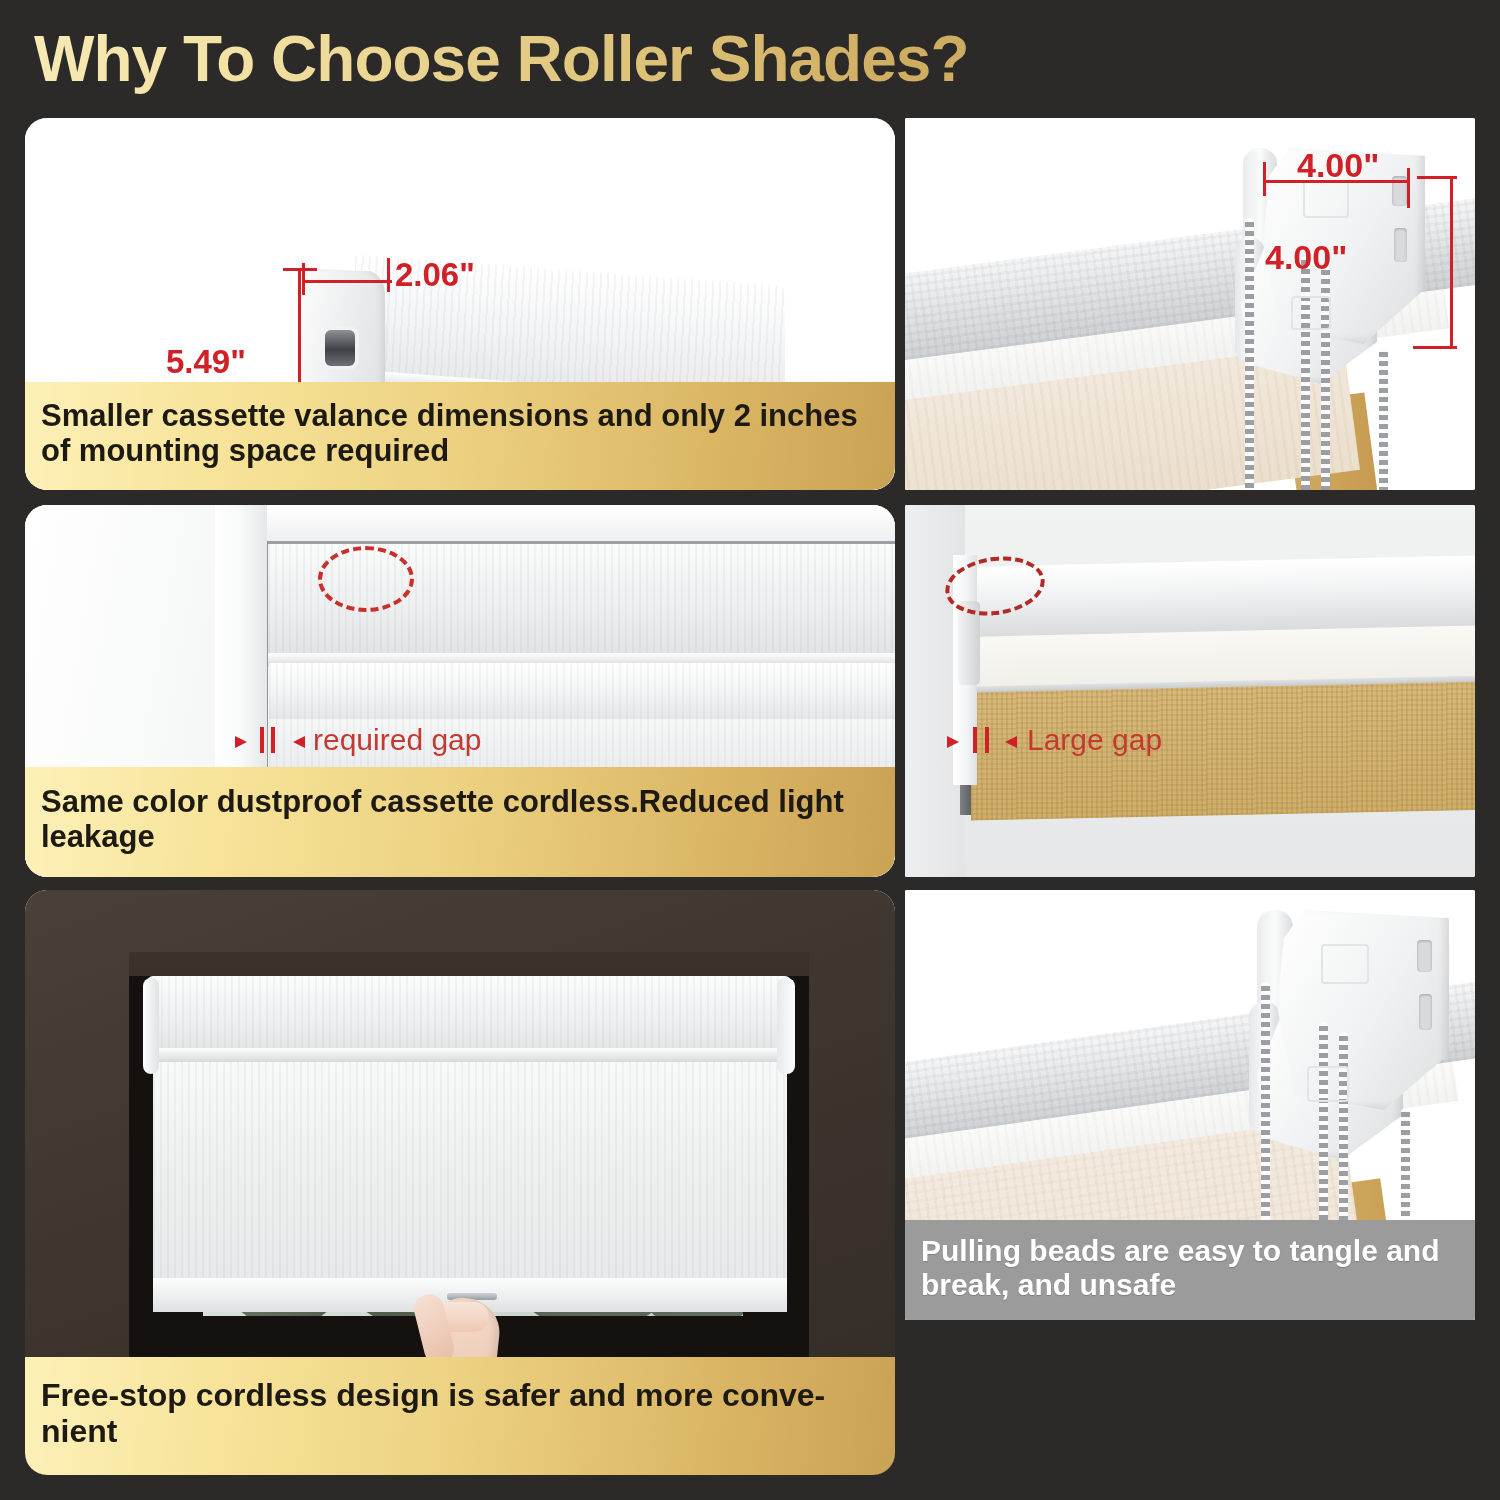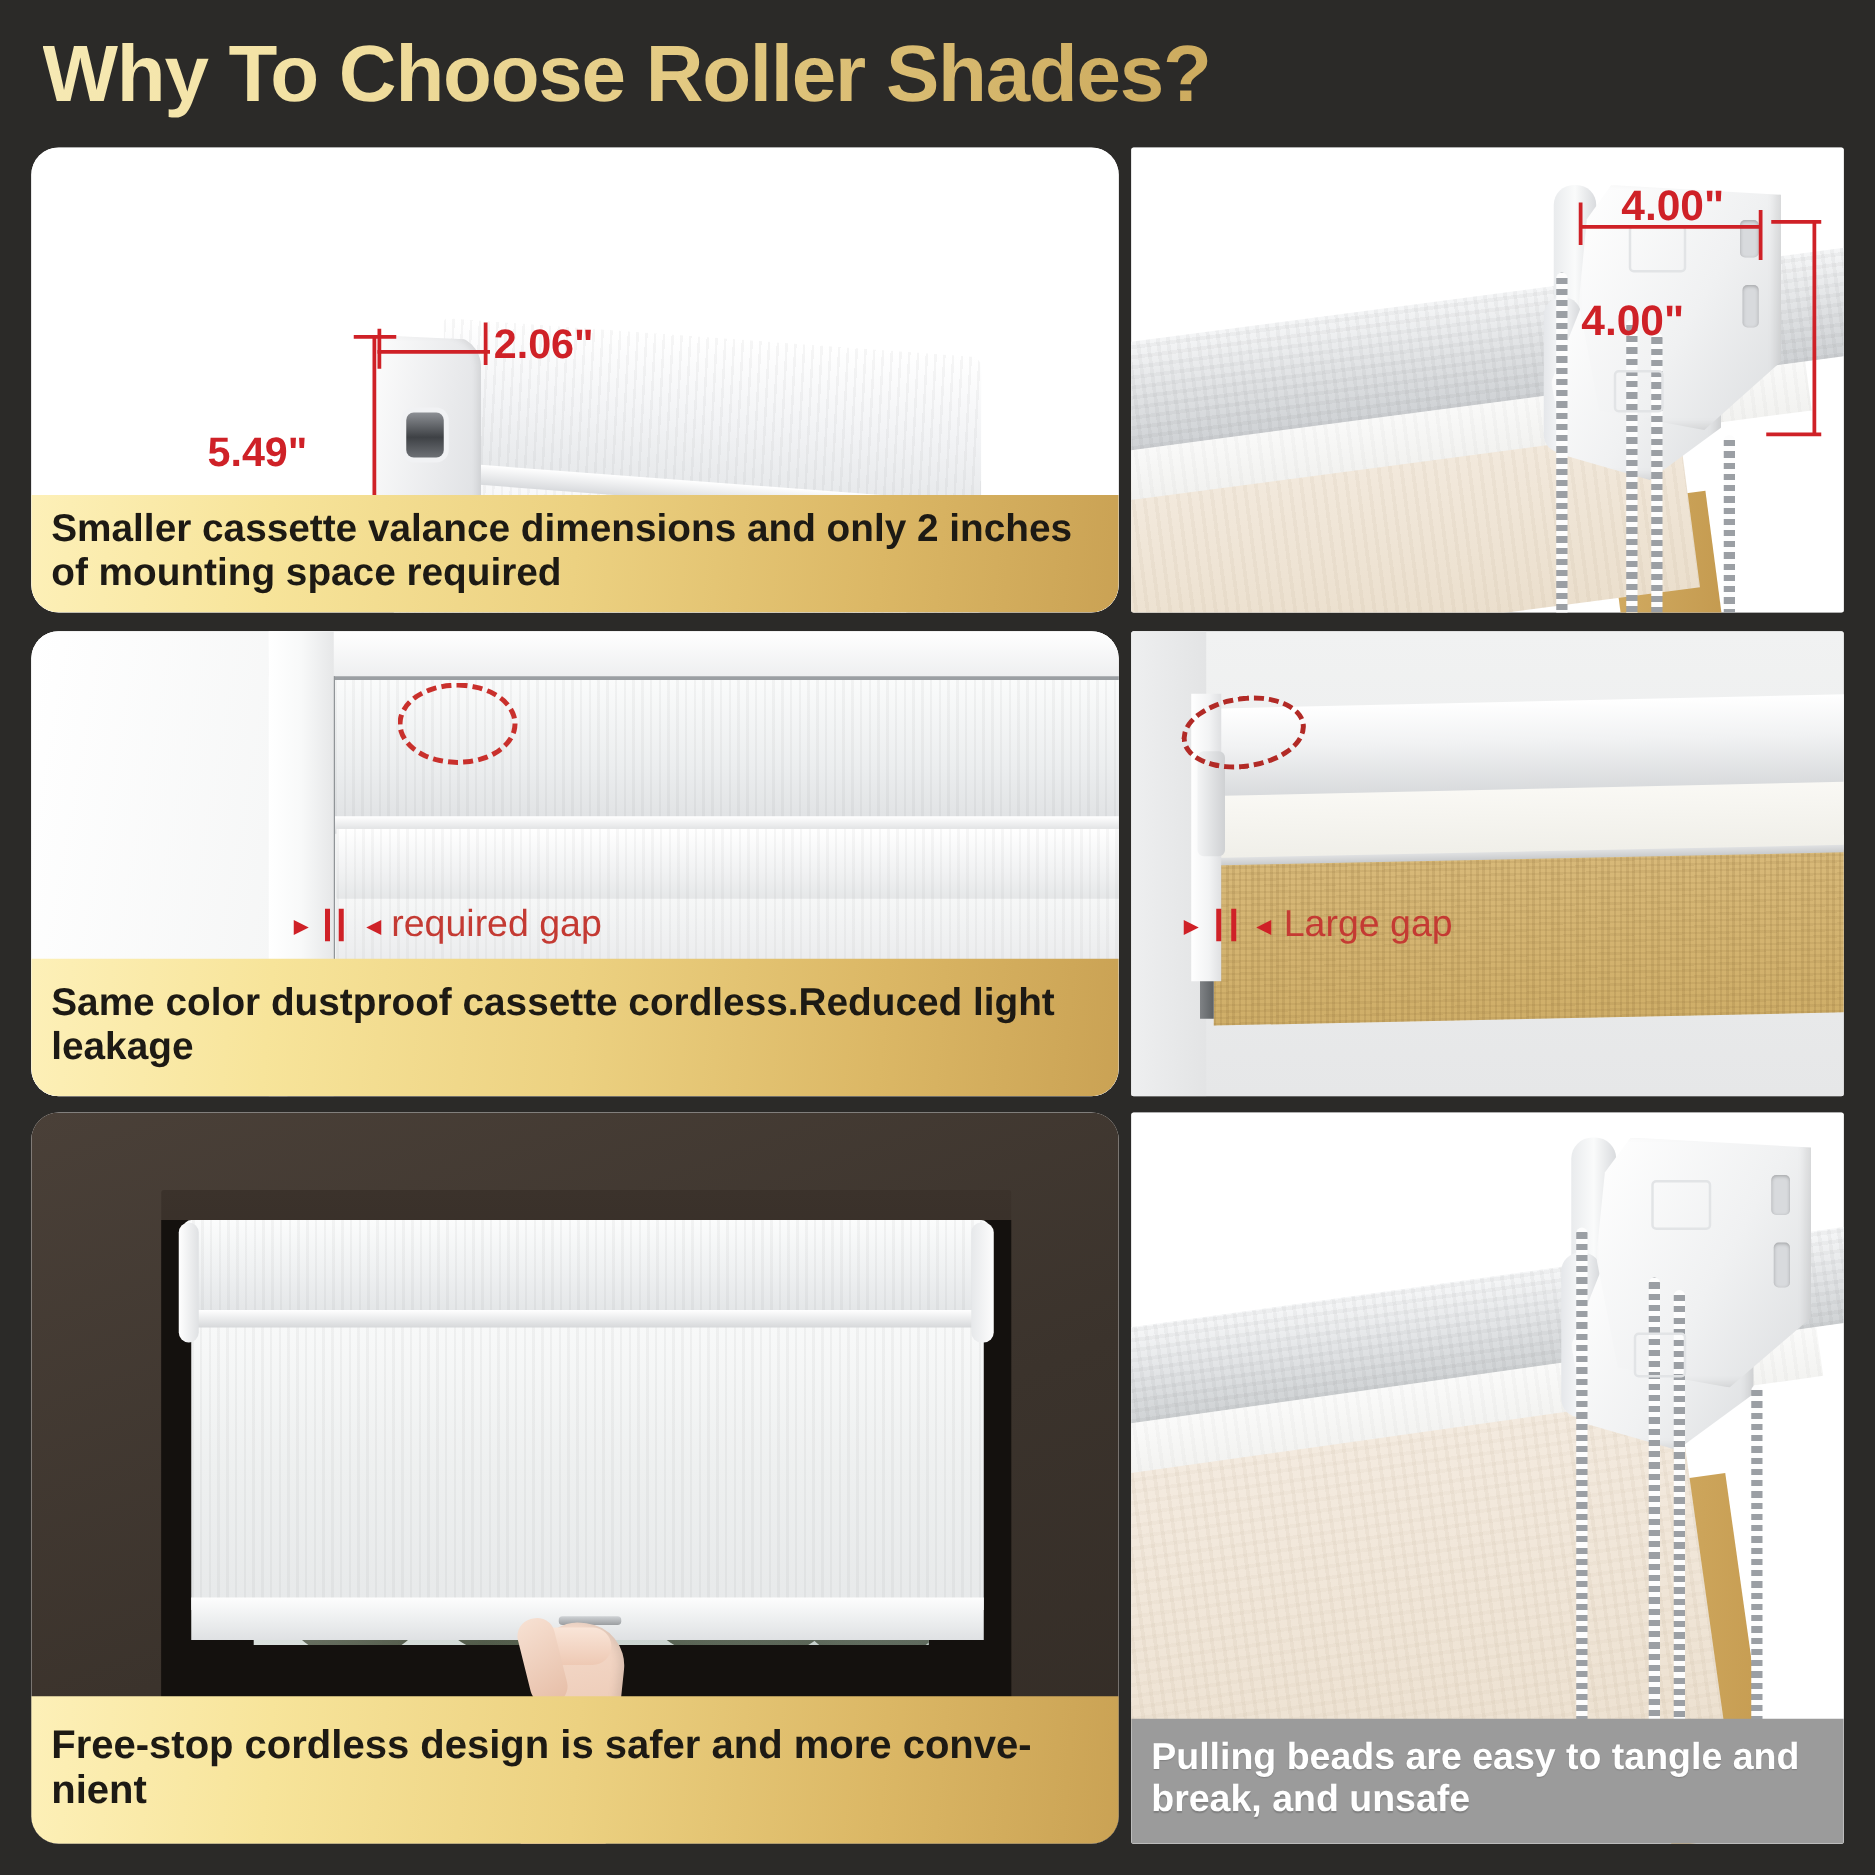--- a/index.html
+++ b/index.html
@@ -27,21 +27,21 @@
   
   .panel{ position:absolute; overflow:hidden; background:#fff; }
   .panel.left{ border-radius:22px; }
   .panel.right{ border-radius:2px; }
 
   #panel-1{ left:25px;  top:118px;  width:870px;  height:372px; }
   #panel-2{ left:905px; top:118px;  width:570px;  height:372px; }
   #panel-3{ left:25px;  top:505px;  width:870px;  height:372px; }
   #panel-4{ left:905px; top:505px;  width:570px;  height:372px; }
   #panel-5{ left:25px;  top:890px;  width:870px;  height:585px; }
-  #panel-6{ left:905px; top:890px;  width:570px;  height:585px; }
+  #panel-6{ left:905px; top:890px;  width:570px;  height:430px; }
 
   .art{ position:absolute; left:0; top:0; right:0; bottom:0; overflow:hidden; }
 
   
   .caption{
     position:absolute; left:0; right:0; bottom:0;
     display:flex; align-items:center;
     padding:6px 16px 10px 16px;
     font-weight:bold; line-height:1.12;
     z-index:40;
@@ -49,21 +49,21 @@
   .caption.gold{
     background:linear-gradient(95deg,#fdf0b8 0%,#f7e49a 22%,#ecd181 50%,#dbb765 78%,#caa254 100%);
     color:#1d1a14;
     border-bottom-left-radius:22px; border-bottom-right-radius:22px;
   }
   .caption.gray{
     background:#9b9b9b;
     color:#ffffff;
     text-shadow:0 1px 1px rgba(0,0,0,.18);
   }
-  #cap-1{ height:94px; font-size:31px; }
+  #cap-1{ height:108px; font-size:31px; }
   #cap-2{ height:110px; font-size:30px; }
   #cap-3{ height:110px; font-size:31px; }
   #cap-4{ height:100px; font-size:30px; }
   #cap-5{ height:118px; font-size:32px; }
   #cap-6{ height:100px; font-size:30px; }
 
   
   #p1-bg{ position:absolute; inset:0; background:#ffffff; }
   #p1-endcap{
     position:absolute; left:272px; top:150px; width:88px; height:200px;

